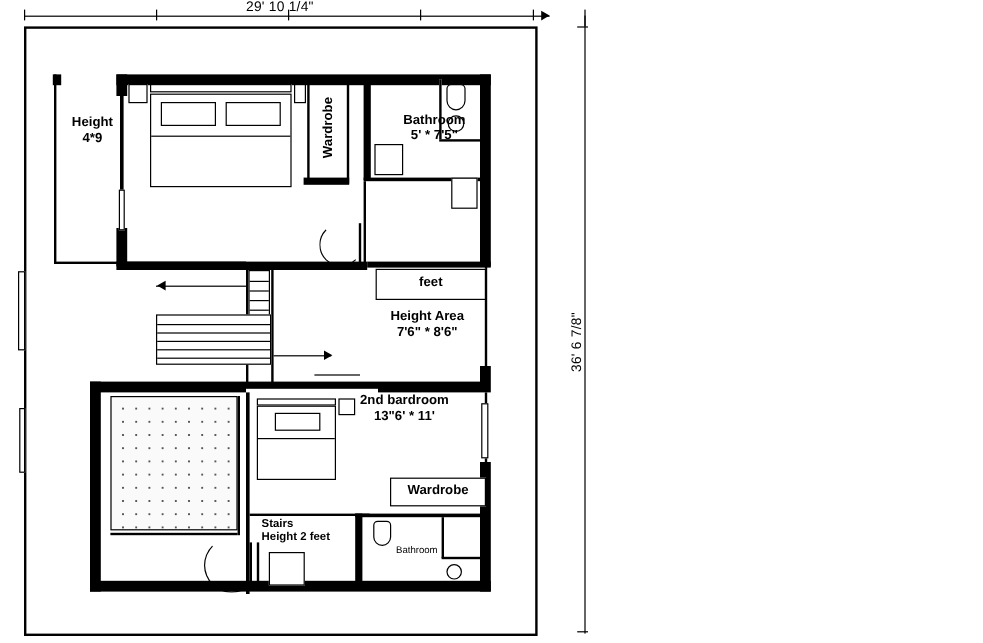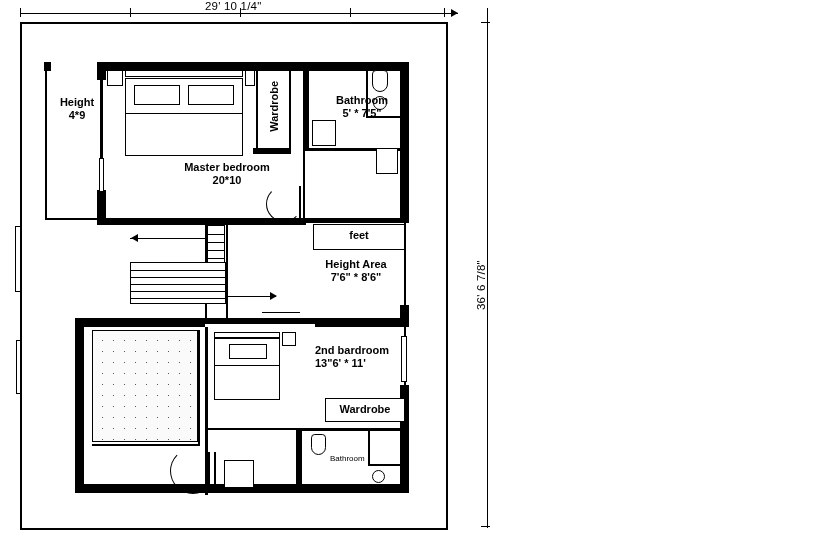--- a/index.html
+++ b/index.html
@@ -191,50 +191,50 @@
 
   <div class="swing" style="left:170px;top:448px;width:44px;height:44px;border-width:1.5px;"></div>
   <div class="line" style="left:208px;top:452px;width:2px;height:34px;"></div>
   <div class="line" style="left:214px;top:452px;width:2px;height:34px;"></div>
 
   <div class="lbl" style="left:46px;top:96px;width:62px;">
     <span>Height</span><br>
     <span>4*9</span>
   </div>
 
-  <div class="lbl" style="left:152px;top:161px;width:150px;">
-    <span>Master bedroom</span><br>
-    <span>20*10</span>
-  </div>
 
   <div class="lbl vert" style="left:243px;top:100px;width:62px;">
     <span>Wardrobe</span>
   </div>
 
   <div class="lbl" style="left:312px;top:94px;width:100px;">
     <span>Bathroom</span><br>
     <span>5' * 7'5"</span>
   </div>
 
 
   <div class="lbl" style="left:329px;top:229px;width:60px;">
     <span>feet</span>
   </div>
 
   <div class="lbl" style="left:302px;top:258px;width:108px;">
     <span>Height Area</span><br>
     <span>7'6" * 8'6"</span>
   </div>
 
-  <div class="lbl" style="left:282px;top:344px;width:110px;text-align:left;margin-left:33px;">
+  <div class="lbl" style="left:282px;top:328px;width:110px;text-align:center;">
     <span>2nd bardroom</span><br>
     <span>13"6' *  11'</span>
   </div>
 
 
+  <div class="lbl sm" style="left:218px;top:432px;width:84px;text-align:left;">
+    <span>Stairs</span><br>
+    <span>Height 2 feet</span>
+  </div>
 
   <div class="lbl" style="left:327px;top:403px;width:76px;">
     <span>Wardrobe</span>
   </div>
 
   <div class="lbl xs" style="left:330px;top:454px;width:60px;text-align:left;">
     <span>Bathroom</span>
   </div>
 
 </div>

